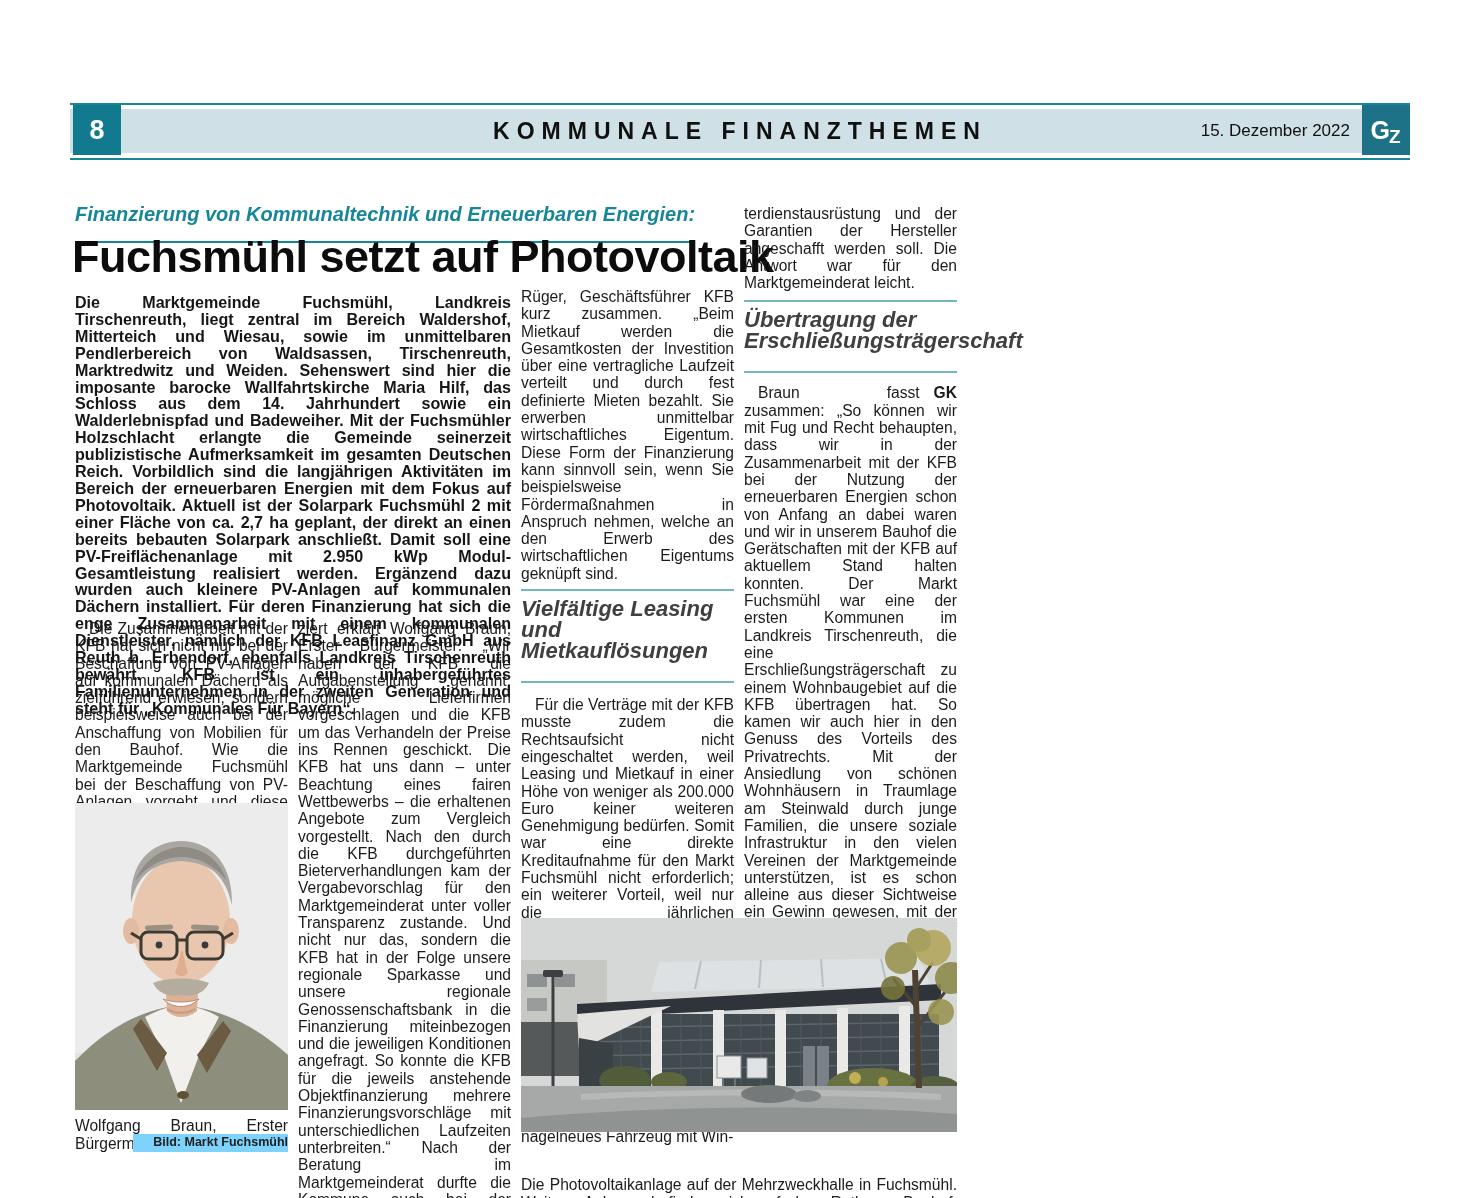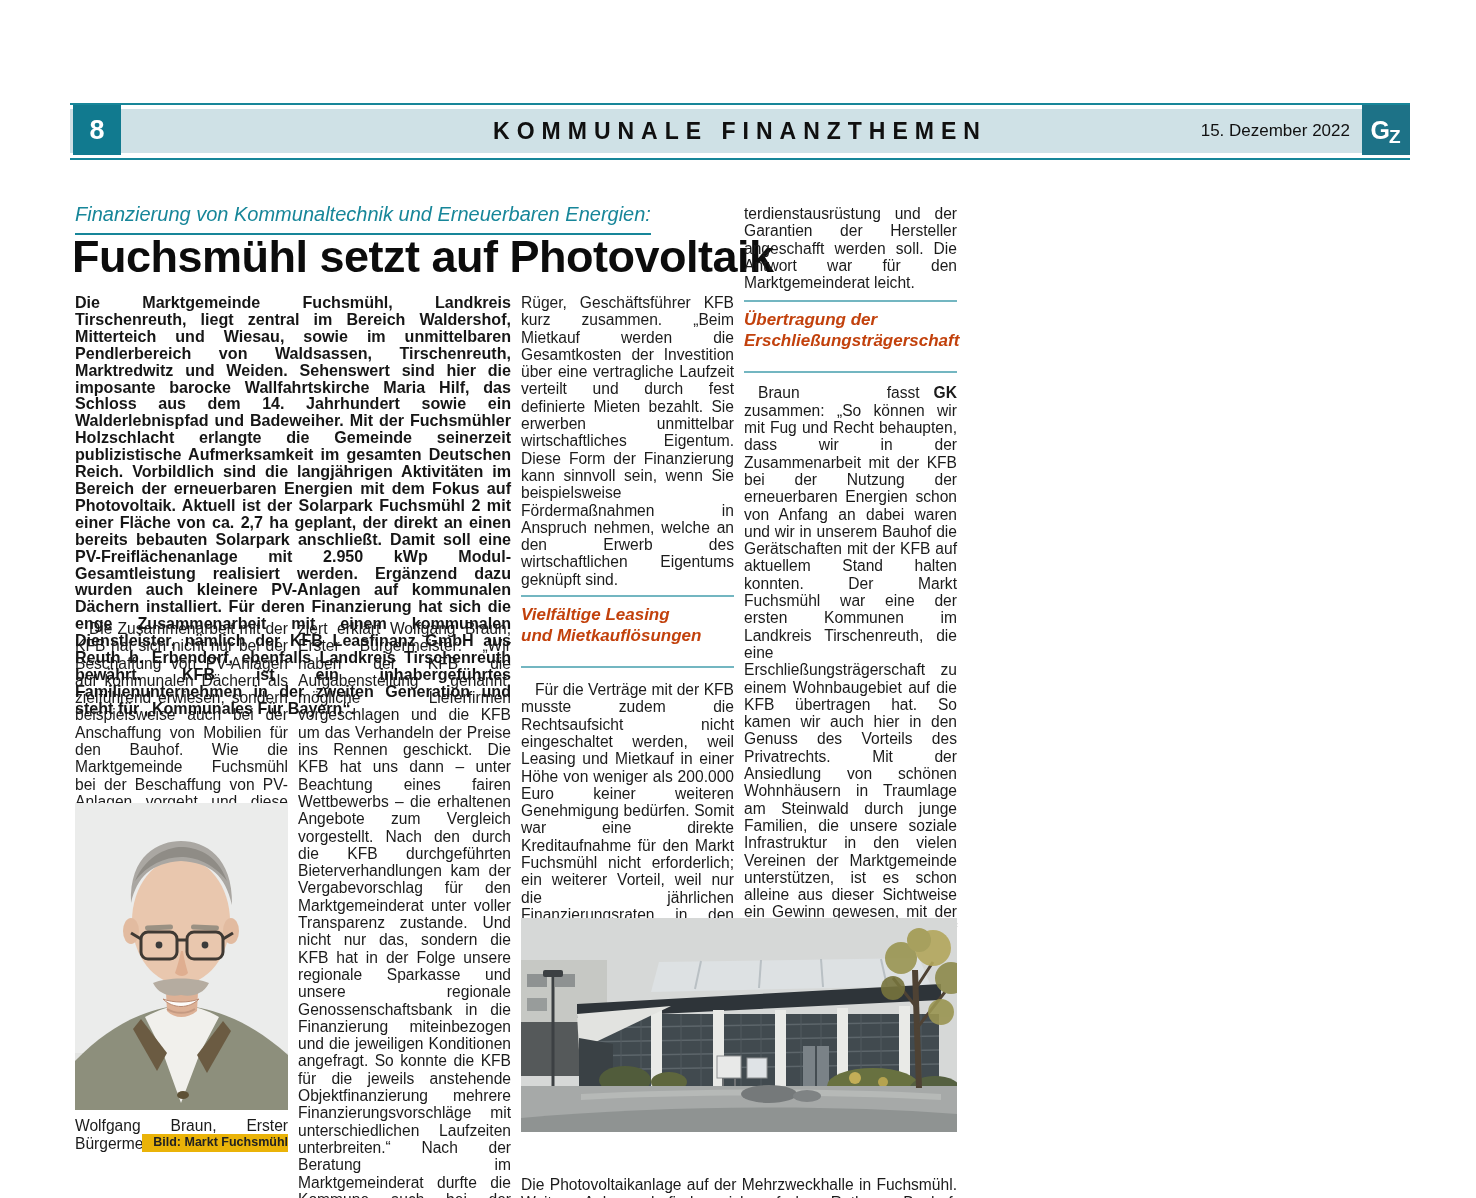--- a/index.html
+++ b/index.html
@@ -7,33 +7,33 @@
         font-family:"Liberation Sans","DejaVu Sans",sans-serif;color:#1b1b1b;}
   .abs{position:absolute;}
   .rule{background:#178699;height:2px;}
   .band{background:#cfe1e6;}
   .band-title{font-weight:bold;font-size:23px;letter-spacing:7px;color:#101010;text-align:center;line-height:44px;}
   .band-date{font-size:17px;color:#111;line-height:44px;text-align:right;}
   .numbox{background:#117a8f;color:#fff;font-size:27px;font-weight:bold;display:flex;align-items:center;justify-content:center;}
   .gzbox{background:#1d7287;color:#fff;display:flex;align-items:center;justify-content:center;font-weight:bold;}
   .gz-g{font-size:25px;line-height:1;}
   .gz-z{font-size:19px;line-height:1;position:relative;top:6px;left:-1px;}
-  .kicker{color:#178699;font-weight:normal;font-style:italic;font-size:20px;
-          border-bottom:2px solid #178699;padding-bottom:7px;display:inline-block;}
+  .kicker{color:#178699;font-weight:bold;font-style:italic;font-size:20px;
+          border-bottom:2px solid #178699;padding-bottom:15px;display:inline-block;}
   .headline{font-size:45px;font-weight:bold;color:#0c0c0c;letter-spacing:-0.5px;white-space:nowrap;}
   .lead{font-weight:bold;font-size:16.1px;line-height:16.9px;text-align:justify;color:#161616;}
   .body-text{font-size:15.6px;line-height:17.3px;text-align:justify;color:#1b1b1b;}
   .indent{text-indent:14px;}
-  .subhead{color:#c2410c;font-weight:bold;font-style:italic;font-size:17px;line-height:21px;
+  .subhead{color:#404040;font-weight:bold;font-style:italic;font-size:22px;line-height:21px;
            border-top:2px solid #1786999a;border-bottom:2px solid #1786999a;padding:7px 0 20px 0;}
   .subhead .sl{display:block;}
   .gk{float:right;font-weight:bold;}
   .figure{background:#e9eae9;overflow:hidden;}
   .caption{font-size:15.6px;line-height:17.6px;text-align:justify;color:#1b1b1b;position:relative;}
-  .credit{position:absolute;right:0;bottom:1px;font-size:12.5px;font-weight:bold;color:#222;background:#eab308;padding-left:11px;}
+  .credit{position:absolute;right:0;bottom:1px;font-size:12.5px;font-weight:bold;color:#222;background:#7dd3fc;padding-left:20px;}
 </style>
 </head>
 <body>
 
 <div class="page">
 
   <div class="abs rule" style="left:70px;top:103px;width:1340px;"></div>
   <div class="abs band" style="left:70px;top:109px;width:1340px;height:44px;"></div>
   <div class="abs band-title" style="left:70px;top:109px;width:1340px;height:44px;border-radius:15px;">KOMMUNALE FINANZTHEMEN</div>
   <div class="abs band-date" style="left:1000px;top:109px;width:350px;height:48px;">15. Dezember 2022</div>
@@ -92,21 +92,21 @@
       <path d="M92,206 C100,211 112,211 120,206" fill="none" stroke="#c59a82" stroke-width="2"></path>
     </svg>
   </div>
   <div class="abs caption" style="left:75px;top:1117px;width:213px;height:36px;">
     <span>Wolfgang Braun, Erster Bürgermeister.</span>
     <span class="credit">Bild: Markt Fuchsmühl</span>
   </div>
 
   <div class="abs body-text" style="left:298px;top:620px;width:213px;">ziert erklärt Wolfgang Braun, Erster Bürgermeister: „Wir haben der KFB die Aufgabenstellung genannt, mögliche Lieferfirmen vorgeschlagen und die KFB um das Verhandeln der Preise ins Rennen geschickt. Die KFB hat uns dann – unter Beachtung eines fairen Wettbewerbs – die erhaltenen Angebote zum Vergleich vorgestellt. Nach den durch die KFB durchgeführten Bieterverhandlungen kam der Vergabevorschlag für den Marktgemeinderat unter voller Transparenz zustande. Und nicht nur das, sondern die KFB hat in der Folge unsere regionale Sparkasse und unsere regionale Genossenschaftsbank in die Finanzierung miteinbezogen und die jeweiligen Konditionen angefragt. So konnte die KFB für die jeweils anstehende Objektfinanzierung mehrere Finanzierungsvorschläge mit unterschiedlichen Laufzeiten unterbreiten.“ Nach der Beratung im Marktgemeinderat durfte die Kommune auch bei der Refinanzierung der Objekte durch die KFB Leasfinanz GmbH mitbestimmen. Die Entscheidung fiel zugunsten eines Mietkaufs. Die Vorteile des Mietkaufs fasst Robert</div>
 
-  <div class="abs" style="left:521px;top:294px;width:213px;">
+  <div class="abs" style="left:521px;top:288px;width:213px;">
     <div class="body-text">Rüger, Geschäftsführer KFB kurz zusammen. „Beim Mietkauf werden die Gesamtkosten der Investition über eine vertragliche Laufzeit verteilt und durch fest definierte Mieten bezahlt. Sie erwerben unmittelbar wirtschaftliches Eigentum. Diese Form der Finanzierung kann sinnvoll sein, wenn Sie beispielsweise Fördermaßnahmen in Anspruch nehmen, welche an den Erwerb des wirtschaftlichen Eigentums geknüpft sind.</div>
     <div class="subhead" style="margin-top:7px;">
       <span class="sl">Vielfältige Leasing</span>
       <span class="sl">und Mietkauflösungen</span>
     </div>
     <div class="body-text indent" style="margin-top:13px;">Für die Verträge mit der KFB musste zudem die Rechtsaufsicht nicht eingeschaltet werden, weil Leasing und Mietkauf in einer Höhe von weniger als 200.000 Euro keiner weiteren Genehmigung bedürfen. Somit war eine direkte Kreditaufnahme für den Markt Fuchsmühl nicht erforderlich; ein weiterer Vorteil, weil nur die jährlichen Finanzierungsraten in den Haushalt eingestellt werden mussten. Dieser Punkt erleichterte die jeweils haushaltsrechtlichen Entscheidungen sehr. Und kürzlich stellte sich die Frage, ob der alte Unimog oder das alte Winterdienstfahrzeug mit der Gefahr von Reparaturen weiterhin zum Einsatz kommen sollen oder ein nagelneues Fahrzeug mit Win-</div>
   </div>
 
   <div class="abs" style="left:744px;top:205px;width:213px;">
     <div class="body-text">terdienstausrüstung und der Garantien der Hersteller angeschafft werden soll. Die Antwort war für den Marktgemeinderat leicht.</div>

